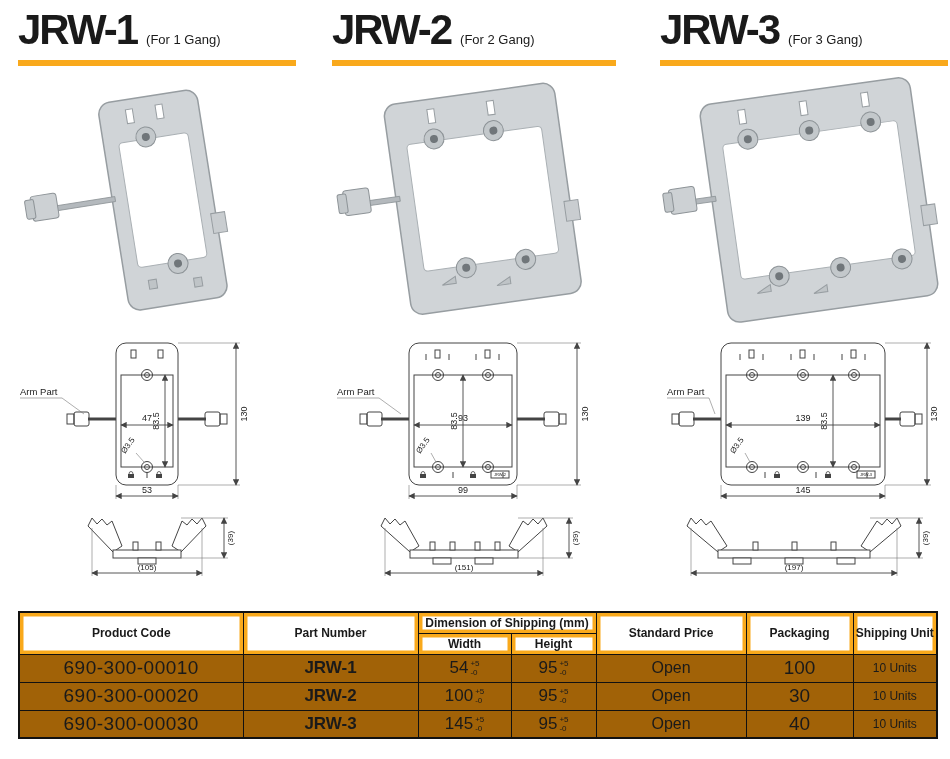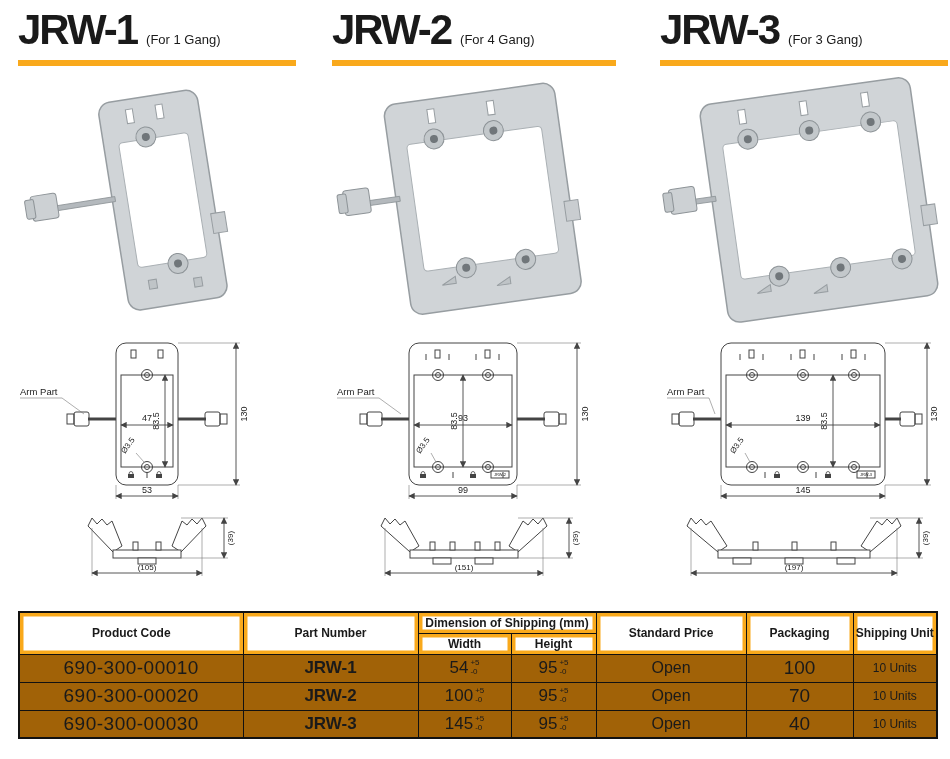--- a/index.html
+++ b/index.html
@@ -43,21 +43,21 @@
     box-shadow:inset 0 0 0 3.5px var(--yellow);
     background:#fff;
   }
   td{height:28px;background:#a16207;}
   .cell-code{font-size:19px;font-weight:400;letter-spacing:0.5px;}
   .cell-part{font-size:17px;font-weight:bold;}
   .cell-dim{font-size:17px;}
   .cell-price{font-size:16px;}
   .cell-pack{font-size:19px;}
   .cell-ship{font-size:12px;font-weight:normal;}
-  .tolwrap{display:inline-flex;gap:2px;}
+  .tolwrap{display:inline-flex;align-items:center;gap:2px;}
   .tol{display:inline-flex;flex-direction:column;font-size:8px;line-height:1.15;font-weight:400;text-align:left;}
 </style>
 </head>
 <body>
 
 <div class="col col1">
   <div class="prod-header">
     <span class="prod-title">JRW-1</span>
     <span class="prod-sub">(For 1 Gang)</span>
   </div>
@@ -161,21 +161,21 @@
       <line x1="74" y1="63" x2="184" y2="63" marker-start="url(#a1p)" marker-end="url(#a1p)"></line>
     </g>
     <text class="dimtxt-s" text-anchor="middle" transform="rotate(-90 215 28)" x="215" y="28">(39)</text>
     <text class="dimtxt-s" text-anchor="middle" x="129" y="60">(105)</text>
   </svg>
 </div>
 
 <div class="col col2">
   <div class="prod-header">
     <span class="prod-title">JRW-2</span>
-    <span class="prod-sub">(For 4 Gang)</span>
+    <span class="prod-sub">(For 2 Gang)</span>
   </div>
   <div class="rule"></div>
 
   <svg class="photo" viewBox="0 0 278 255" width="284" height="255">
     <g transform="rotate(-8 139 127)">
       <rect x="62" y="20" width="172" height="212" rx="12" fill="#d0d4d7" stroke="#979da1" stroke-width="1.5"></rect>
       <rect x="80" y="62" width="136" height="128" rx="4" fill="#ffffff" stroke="#aab0b4"></rect>
       <rect x="105" y="30" width="7" height="14" fill="#fff" stroke="#979da1"></rect>
       <rect x="165" y="30" width="7" height="14" fill="#fff" stroke="#979da1"></rect>
       <circle cx="108" cy="60" r="10" fill="#c3c8cb" stroke="#8d9397"></circle>
@@ -498,21 +498,21 @@
         <td class="cell-dim">
           <span class="tolwrap">
               <span>95</span>
               <span class="tol">
                 <span>+5</span>
                 <span>-0</span>
               </span>
             </span>
         </td>
         <td class="cell-price">Open</td>
-        <td class="cell-pack">70</td>
+        <td class="cell-pack">30</td>
         <td class="cell-ship">10 Units</td>
       </tr>
       <tr>
         <td class="cell-code">690-300-00030</td>
         <td class="cell-part">JRW-3</td>
         <td class="cell-dim">
           <span class="tolwrap">
               <span>145</span>
               <span class="tol">
                 <span>+5</span>

